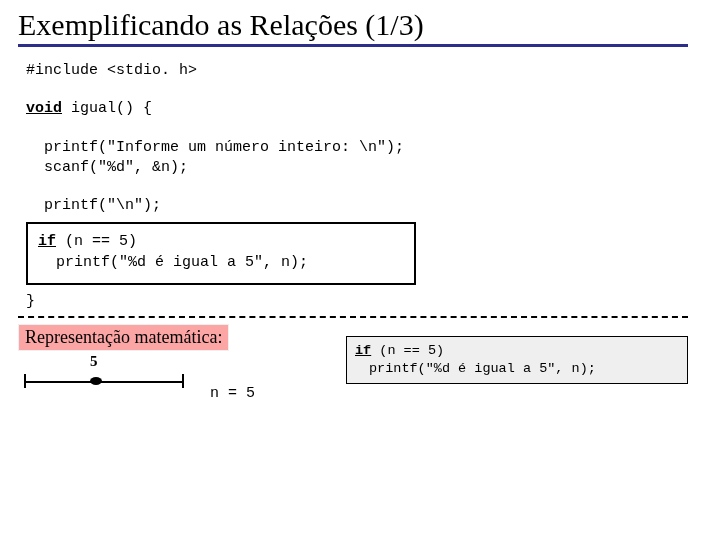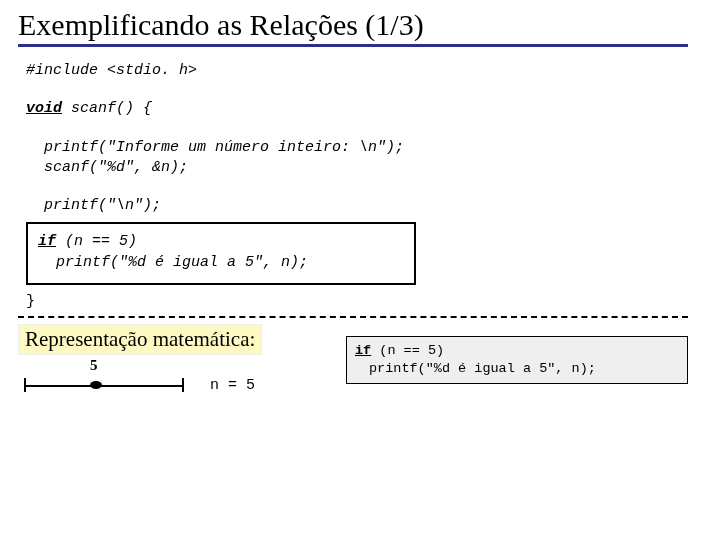--- a/index.html
+++ b/index.html
@@ -27,21 +27,21 @@
   .title-underline {
     border-bottom: 3px solid #2d2d8a;
     margin-bottom: 14px;
   }
   .code-area {
     font-family: "Courier New", Courier, monospace;
     font-size: 15px;
     line-height: 1.35;
     padding-left: 8px;
   }
-  .code-area p { margin: 0; font-style: italic; }
+  .code-area p { margin: 0; }
   .kw { font-weight: bold; text-decoration: underline; margin-top: 8px; }
   .indent1 { padding-left: 18px; }
   .block-gap { height: 18px; }
   .ifbox {
     border: 2.5px solid #000;
     padding: 8px 10px 10px 10px;
     margin: 6px 0 8px 0;
     width: 390px;
   }
   .closebrace {
@@ -59,23 +59,23 @@
     gap: 28px;
     padding-top: 6px;
   }
   .col-left {
     width: 300px;
   }
   .col-right {
     flex: 1;
   }
   .section-label {
-    background: #fef9c3;
+    background: #fca5a5;
     border: 1px solid #efefef;
-    font-size: 21px;
+    font-size: 18px;
     padding: 2px 6px;
     display: inline-block;
   }
   .numline {
     position: relative;
     margin-top: 18px;
     margin-left: 6px;
   }
   .axis {
     position: relative;
@@ -111,21 +111,21 @@
   .num5 {
     position: absolute;
     top: -16px;
     left: 66px;
     font-weight: bold;
     font-size: 15px;
   }
   .eqtext {
     position: absolute;
     left: 186px;
-    top: 4px;
+    top: 16px;
     font-family: "Courier New", Courier, monospace;
     font-size: 15px;
   }
   .compbox {
     border: 1px solid #000;
     background: #efefef;
     font-family: "Courier New", Courier, monospace;
     font-size: 13.5px;
     line-height: 1.35;
     padding: 5px 8px;
@@ -138,21 +138,21 @@
 
 <div class="slide">
 
   <h1 class="title">Exemplificando as Relações (1/3)</h1>
   <div class="title-underline"></div>
 
   <div class="code-area">
     <p>#include &lt;stdio. h&gt;</p>
     <div class="block-gap"></div>
     <p>
-      <span class="kw">void</span><span> scanf() {</span>
+      <span class="kw">void</span><span> igual() {</span>
     </p>
     <div class="block-gap"></div>
     <p class="indent1">printf("Informe um número inteiro: \n");</p>
     <p class="indent1">scanf("%d", &amp;n);</p>
     <div class="block-gap"></div>
     <p class="indent1">printf("\n");</p>
 
     <div class="ifbox">
       <p>
         <span class="kw">if</span><span> (n == 5)</span>

